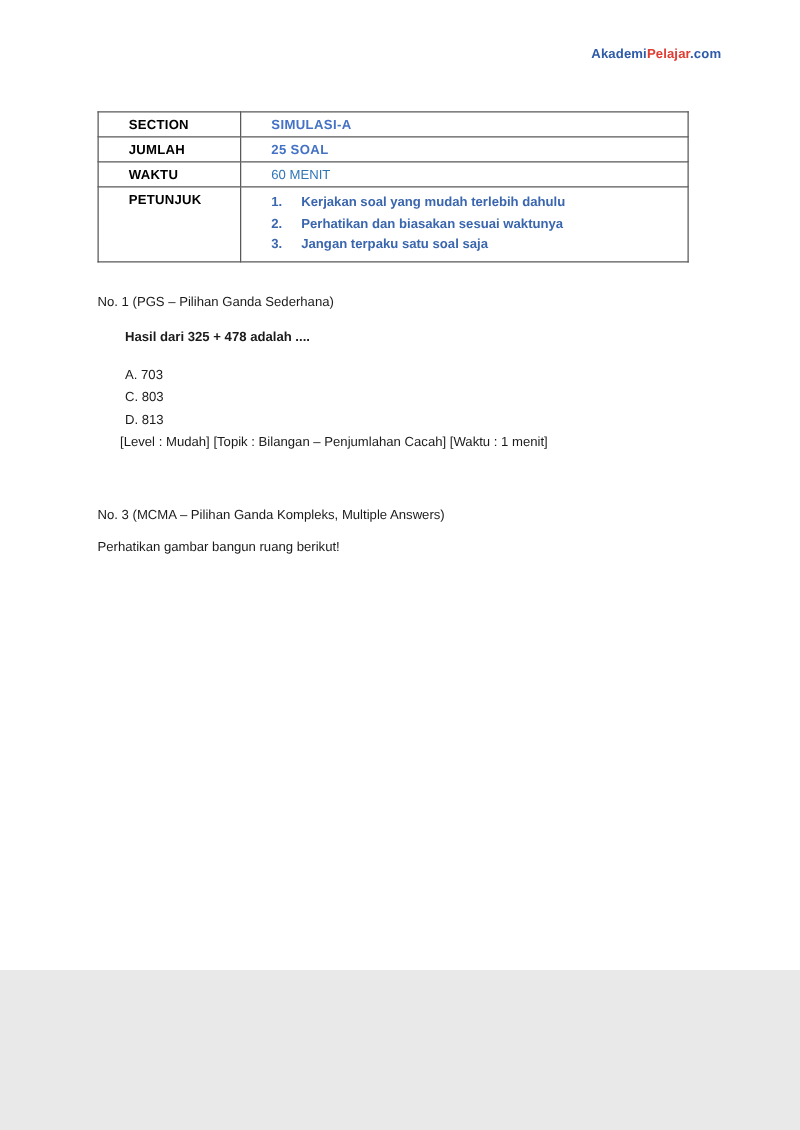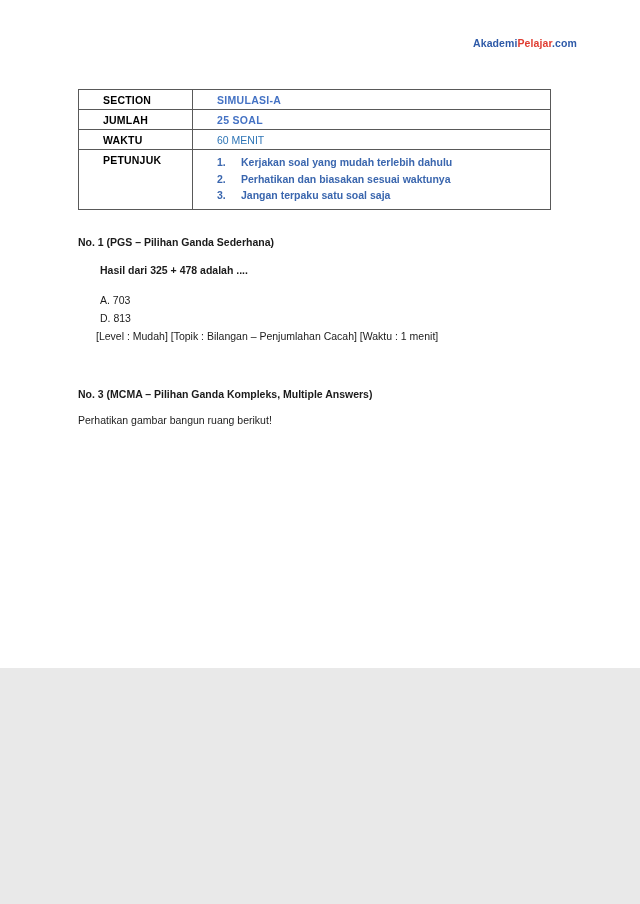--- a/index.html
+++ b/index.html
@@ -1,20 +1,20 @@
 <!DOCTYPE html>
 <html><head>
 <meta charset="utf-8">
 <style>
   * { margin: 0; padding: 0; box-sizing: border-box; }
   html, body { background: #e9e9e9; }
   .page {
     position: relative;
     width: 640px;
-    height: 668px;
+    height: 776px;
     margin: 0 auto;
     background: #ffffff;
     font-family: "Liberation Sans", sans-serif;
     color: #1b1b1b;
     overflow: hidden;
   }
 
   
   .site-header {
     position: absolute;
@@ -55,21 +55,21 @@
   .row-petunjuk td { padding-bottom: 5px; }
 
   
   .content {
     position: absolute;
     top: 236px;
     left: 78px;
     right: 58px;
     font-size: 10.5px;
   }
-  .q-heading { font-weight: bold; margin-bottom: 16px; }
+  .q-heading { font-weight: normal; margin-bottom: 16px; }
   .q-prompt  { font-weight: bold; margin-left: 22px; margin-bottom: 15px; }
   .q-option  { margin-left: 22px; line-height: 18px; }
   .q-meta    { margin-left: 18px; line-height: 18px; }
   .q-block   { margin-bottom: 43px; }
   .q-lead    { margin-top: 11px; line-height: 18px; }
 
   
   .page-footer {
     position: absolute;
     top: 816px;
@@ -121,20 +121,21 @@
     </tr>
   </tbody>
     </table>
 
   <div class="content">
 
     <div class="q-block">
       <div class="q-heading">No. 1 (PGS – Pilihan Ganda Sederhana)</div>
       <div class="q-prompt">Hasil dari 325 + 478 adalah ....</div>
       <div class="q-option">A. 703</div>
+      <div class="q-option">C. 803</div>
       <div class="q-option">D. 813</div>
       <div class="q-meta">[Level : Mudah] [Topik : Bilangan – Penjumlahan Cacah] [Waktu : 1 menit]</div>
     </div>
 
 
     <div>
       <div class="q-heading" style="margin-bottom:0;">No. 3 (MCMA – Pilihan Ganda Kompleks, Multiple Answers)</div>
       <div class="q-lead">Perhatikan gambar bangun ruang berikut!</div>
     </div>
 

